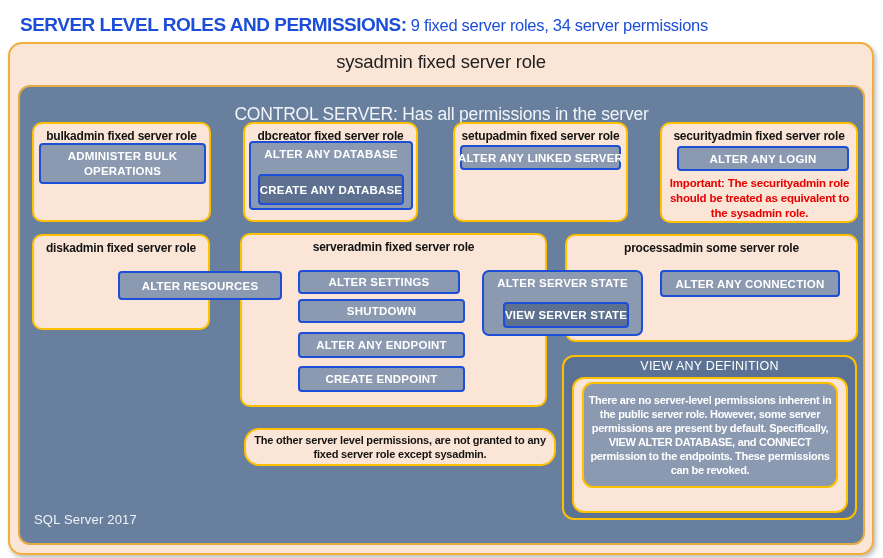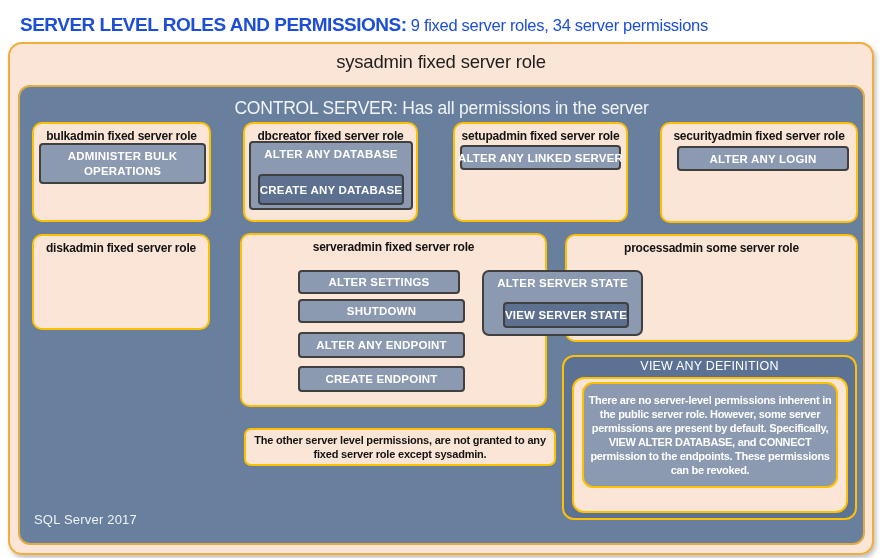--- a/index.html
+++ b/index.html
@@ -11,39 +11,39 @@
   .diagram-title .t-bold{font-size:19px;font-weight:700;letter-spacing:-0.5px;}
   .diagram-title .t-rest{font-size:16.5px;font-weight:400;letter-spacing:-0.3px;}
 
   .sysadmin-box{left:8px;top:42px;width:866px;height:513px;background:#fbe5d6;
     border:2px solid #f2ae3c;border-radius:14px;box-shadow:2px 3px 5px rgba(0,0,0,0.25);}
   .sysadmin-label{left:8px;top:51px;width:866px;text-align:center;font-size:18.5px;
     color:#1f1f1f;letter-spacing:-0.2px;}
 
   .control-box{left:18px;top:85px;width:847px;height:460px;background:#687f9e;
     border:2px solid #e3ab43;border-radius:12px;}
-  .control-header{left:18px;top:98px;width:847px;text-align:center;color:#f2f4f8;
+  .control-header{left:18px;top:104px;width:847px;text-align:center;color:#f2f4f8;
     font-size:17.5px;letter-spacing:-0.2px;}
 
   .role-box{background:#fbe5d6;border:2px solid #ffc000;border-radius:10px;}
   .role-label{font-weight:700;font-size:12px;color:#141414;text-align:center;
     white-space:nowrap;letter-spacing:-0.2px;padding-top:5px;}
 
-  .perm{background:#8b99b1;border:2px solid #404040;border-radius:4px;color:#ffffff;
+  .perm{background:#8b99b1;border:2px solid #1d4ed8;border-radius:4px;color:#ffffff;
     font-weight:700;font-size:11.5px;display:flex;align-items:center;justify-content:center;
     text-align:center;letter-spacing:0.2px;white-space:nowrap;z-index:5;}
   .perm.wrap{white-space:normal;line-height:15px;padding:0 6px;}
   .perm.dark{background:#5d7090;}
   .perm.container{align-items:flex-start;padding-top:5px;}
 
   .warning-text{color:#e60000;font-weight:700;font-size:11.5px;line-height:15px;
     text-align:center;letter-spacing:-0.2px;}
 
   .note-box{left:244px;top:428px;width:312px;height:38px;background:#fbe5d6;
-    border:2px solid #ffc000;border-radius:7px;display:flex;align-items:center;
+    border:2px solid #ffc000;border-radius:15px;display:flex;align-items:center;
     justify-content:center;text-align:center;font-weight:700;font-size:11px;
     color:#141414;line-height:14px;letter-spacing:-0.2px;padding:0 2px;}
 
   .view-def-box{left:562px;top:355px;width:295px;height:165px;background:#5b7294;
     border:2px solid #ffc000;border-radius:12px;}
   .view-def-header{left:562px;top:359px;width:295px;text-align:center;color:#ffffff;
     font-weight:400;font-size:12.5px;letter-spacing:0.2px;}
   .public-box{left:572px;top:377px;width:276px;height:136px;background:#fbe5d6;
     border:2px solid #ffc000;border-radius:12px;}
   .public-label{left:572px;top:380px;width:276px;text-align:center;font-weight:700;
@@ -83,38 +83,41 @@
 
   <div class="abs role-box" style="left:453px;top:122px;width:175px;height:100px;">
     <div class="role-label">setupadmin fixed server role</div>
   </div>
   <div class="abs perm" style="left:460px;top:145px;width:161px;height:25px;">ALTER ANY LINKED SERVER</div>
 
   <div class="abs role-box" style="left:660px;top:122px;width:198px;height:101px;">
     <div class="role-label">securityadmin fixed server role</div>
   </div>
   <div class="abs perm" style="left:677px;top:146px;width:172px;height:25px;">ALTER ANY LOGIN</div>
+  <div class="abs warning-text" style="left:666px;top:176px;width:187px;">Important: The securityadmin role should be treated as equivalent to the sysadmin role.</div>
 
   <div class="abs role-box" style="left:32px;top:234px;width:178px;height:96px;">
     <div class="role-label">diskadmin fixed server role</div>
   </div>
+  <div class="abs perm" style="left:118px;top:271px;width:164px;height:29px;">ALTER RESOURCES</div>
 
   <div class="abs role-box" style="left:240px;top:233px;width:307px;height:174px;">
     <div class="role-label">serveradmin fixed server role</div>
   </div>
   <div class="abs perm" style="left:298px;top:270px;width:162px;height:24px;">ALTER SETTINGS</div>
   <div class="abs perm" style="left:298px;top:299px;width:167px;height:24px;">SHUTDOWN</div>
   <div class="abs perm" style="left:298px;top:332px;width:167px;height:26px;">ALTER ANY ENDPOINT</div>
   <div class="abs perm" style="left:298px;top:366px;width:167px;height:26px;">CREATE ENDPOINT</div>
   <div class="abs perm container" style="left:482px;top:270px;width:161px;height:66px;border-radius:7px;">ALTER SERVER STATE</div>
   <div class="abs perm dark" style="left:503px;top:302px;width:126px;height:26px;">VIEW SERVER STATE</div>
 
   <div class="abs role-box" style="left:565px;top:234px;width:293px;height:108px;">
     <div class="role-label">processadmin some server role</div>
   </div>
+  <div class="abs perm" style="left:660px;top:270px;width:180px;height:27px;">ALTER ANY CONNECTION</div>
 
   <div class="abs note-box">The other server level permissions, are not granted to any fixed server role except sysadmin.</div>
 
   <div class="abs view-def-box"></div>
   <div class="abs view-def-header">VIEW ANY DEFINITION</div>
   <div class="abs public-box"></div>
   <div class="abs public-label">public fixed server role</div>
   <div class="abs public-text-box">There are no server-level permissions inherent in the public server role. However, some server permissions are present by default. Specifically, VIEW ALTER DATABASE, and CONNECT permission to the endpoints. These permissions can be revoked.</div>
 
   <div class="abs footer-label">SQL Server 2017</div>

